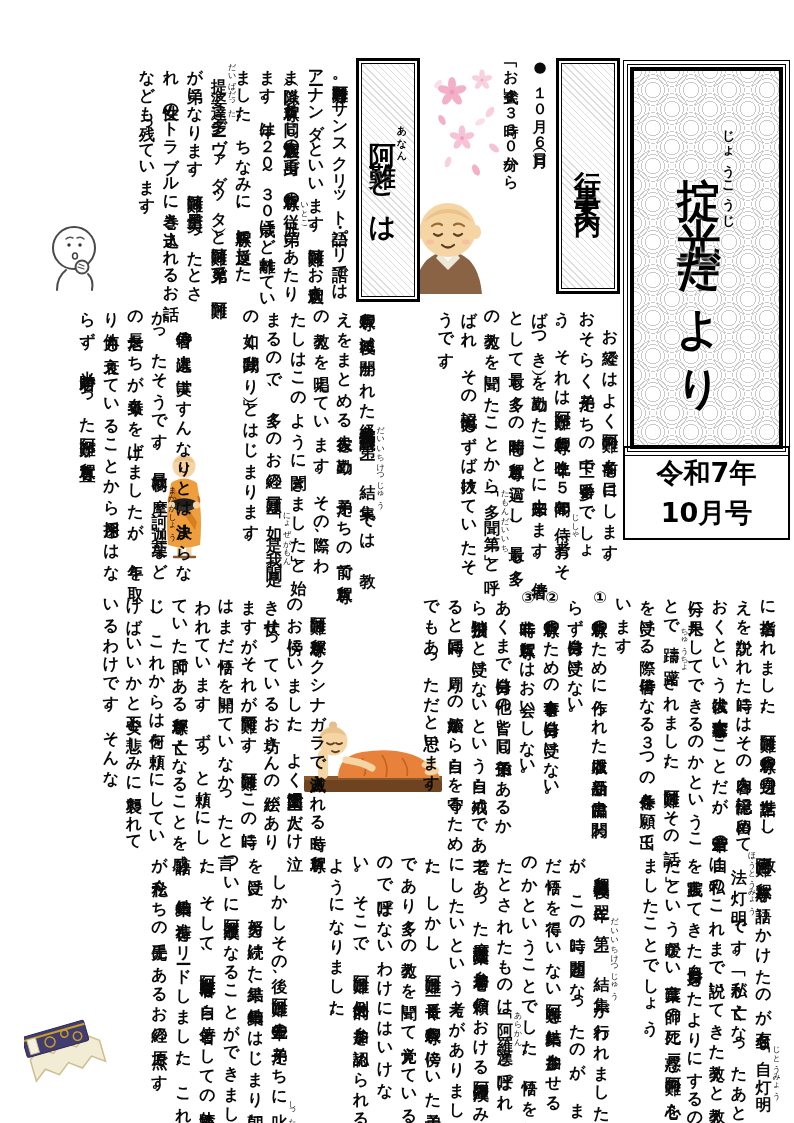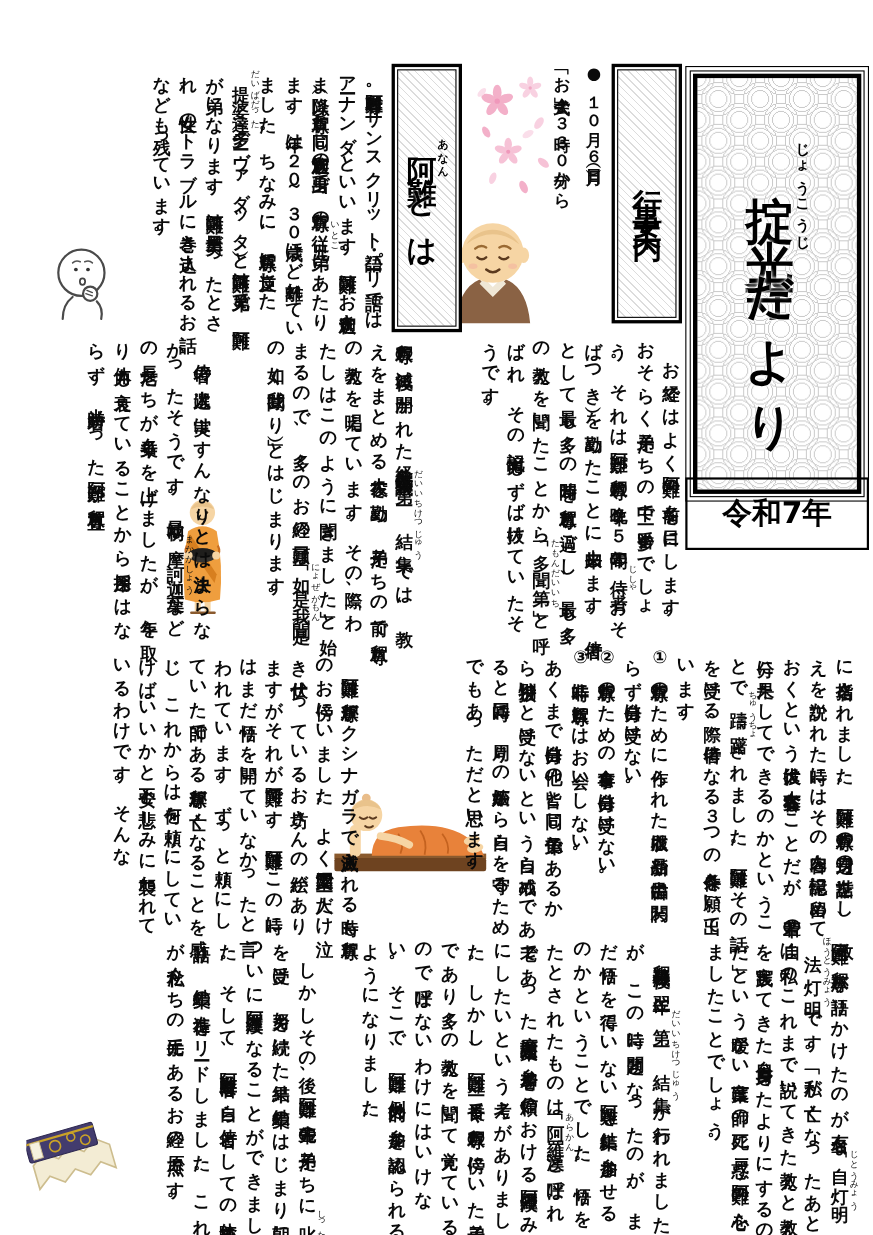--- a/index.html
+++ b/index.html
@@ -12,21 +12,21 @@
   .title-mid{border:1px solid #000;padding:2px;height:100%;box-sizing:border-box;}
   .title-inner{border:4px solid #000;height:100%;box-sizing:border-box;display:flex;align-items:center;justify-content:center;}
   .seigaiha{background-color:#fff;
     background-image:
       radial-gradient(circle, rgba(0,0,0,0) 27%, #c9c9c9 27%, #c9c9c9 30%, rgba(0,0,0,0) 30%, rgba(0,0,0,0) 41%, #c9c9c9 41%, #c9c9c9 44%, rgba(0,0,0,0) 44%, rgba(0,0,0,0) 55%, #c9c9c9 55%, #c9c9c9 58%, rgba(0,0,0,0) 58%),
       radial-gradient(circle, rgba(0,0,0,0) 27%, #c9c9c9 27%, #c9c9c9 30%, rgba(0,0,0,0) 30%, rgba(0,0,0,0) 41%, #c9c9c9 41%, #c9c9c9 44%, rgba(0,0,0,0) 44%, rgba(0,0,0,0) 55%, #c9c9c9 55%, #c9c9c9 58%, rgba(0,0,0,0) 58%);
     background-size:38px 38px;background-position:0 0,19px 19px;}
   .title-text{font-size:44px;font-weight:800;letter-spacing:9px;line-height:1;
               text-shadow:0 0 3px #fff,0 0 3px #fff;}
   .title-text rt{font-size:13px;font-weight:600;letter-spacing:2px;}
-  .issue-box{left:623px;top:434px;width:167px;height:66px;border:2px solid #000;box-sizing:border-box;
+  .issue-box{left:623px;top:446px;width:167px;height:94px;border:2px solid #000;box-sizing:border-box;
              display:flex;flex-direction:column;align-items:center;justify-content:center;z-index:2;}
   .issue-box div{font-size:27px;font-weight:700;line-height:40px;}
   
   .section-box{width:64px;border:3px solid #000;background:#fff;padding:2px;box-sizing:border-box;z-index:2;}
   .section-inner{border:1px solid #000;height:100%;box-sizing:border-box;display:flex;align-items:center;justify-content:center;
     background:repeating-linear-gradient(45deg,#ffffff 0 4px,#dcdcdc 4px 5px);}
   .section-title{font-size:27px;font-weight:700;letter-spacing:13px;line-height:1;text-shadow:0 0 2px #fff;}
   .section-title rt{font-size:10px;font-weight:600;letter-spacing:1px;}
   .gyoji{left:556px;top:58px;height:236px;}
   .anan{left:356px;top:58px;height:244px;}
@@ -61,20 +61,21 @@
   <div class="abs title-box">
     <div class="title-mid">
       <div class="title-inner seigaiha">
         <div class="vtext title-text"><ruby>掟<rt>じょう</rt></ruby><ruby>光<rt>こう</rt></ruby><ruby>寺<rt>じ</rt></ruby>だより</div>
       </div>
     </div>
   </div>
 
   <div class="abs issue-box">
     <div>令和7年</div>
+    <div>10月号</div>
   </div>
 
   <div class="abs section-box gyoji">
     <div class="section-inner">
       <span class="vtext section-title">行事案内</span>
     </div>
   </div>
 
   <div class="article event-details">
       <p>●１０月　６日（月）</p>

